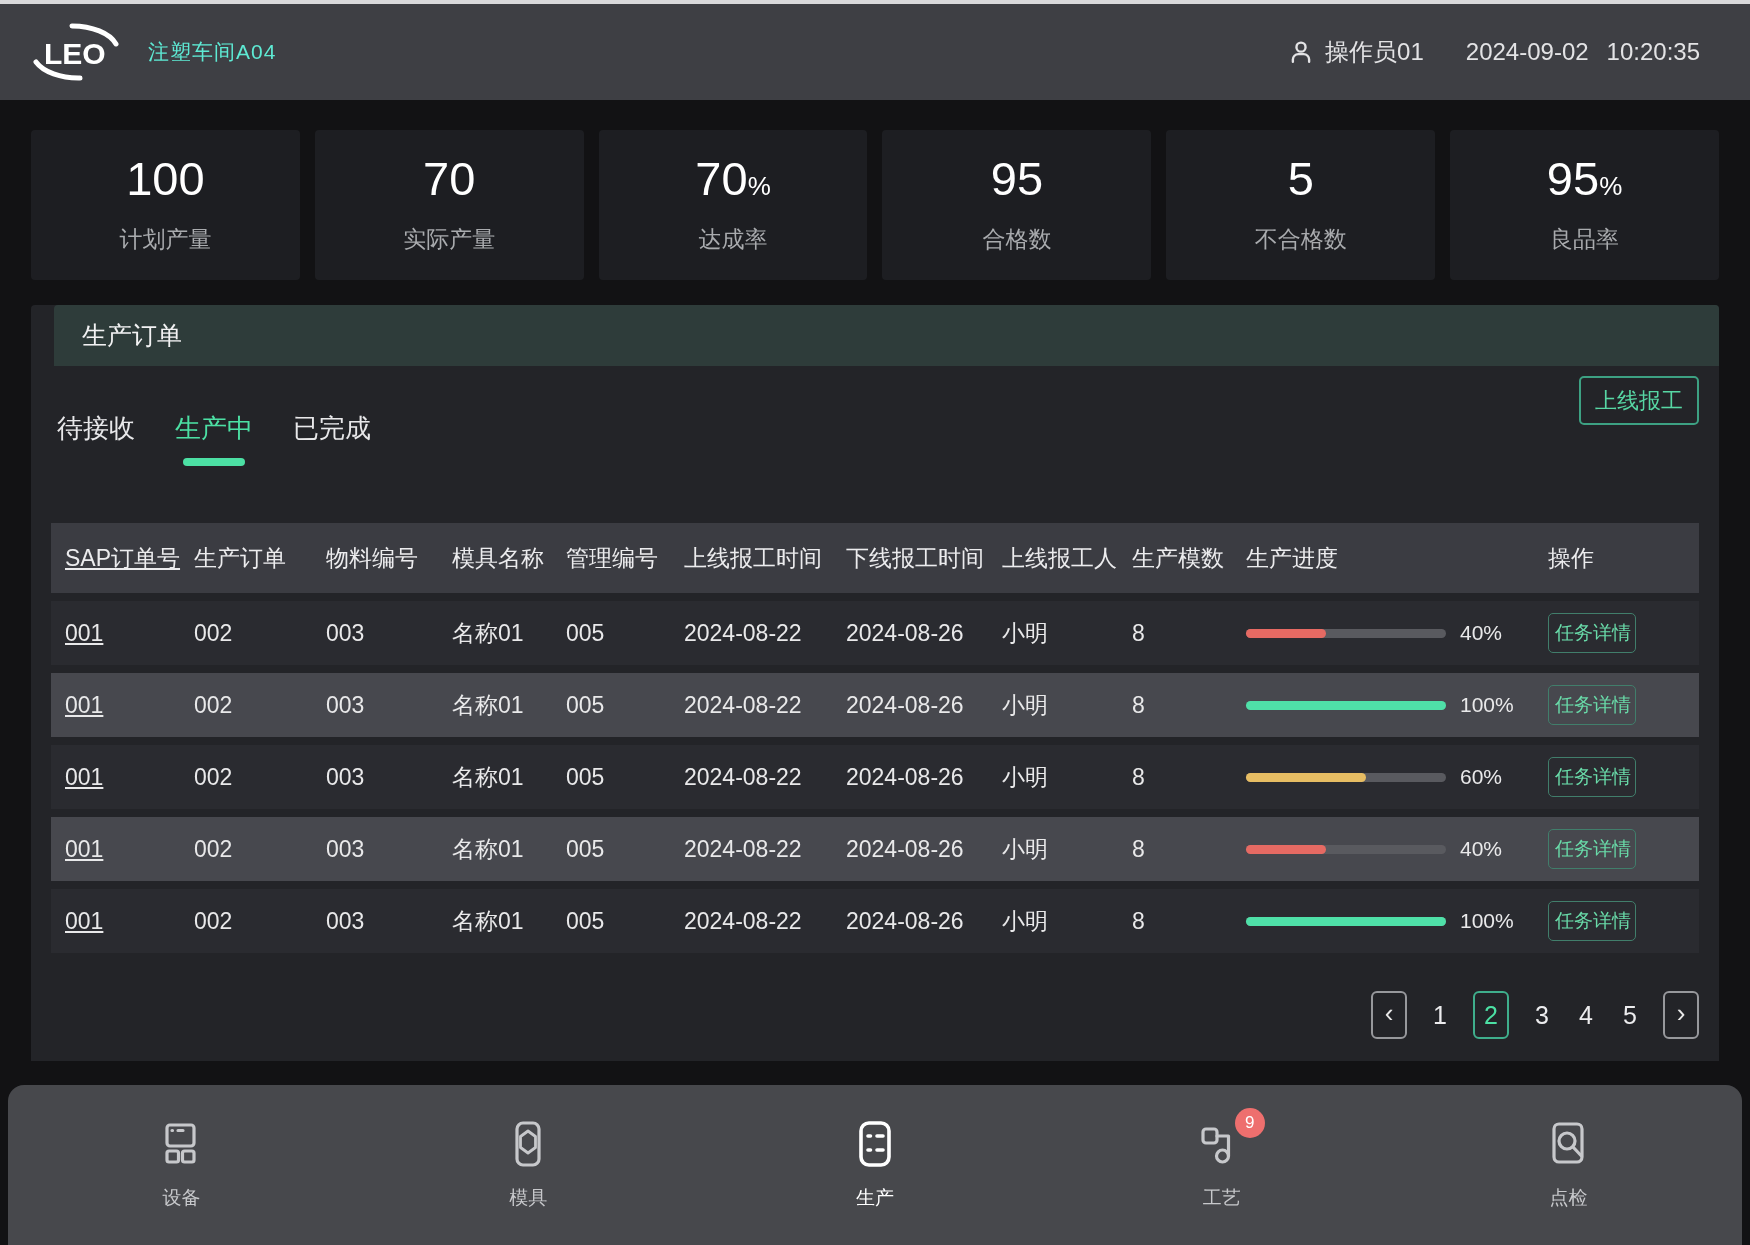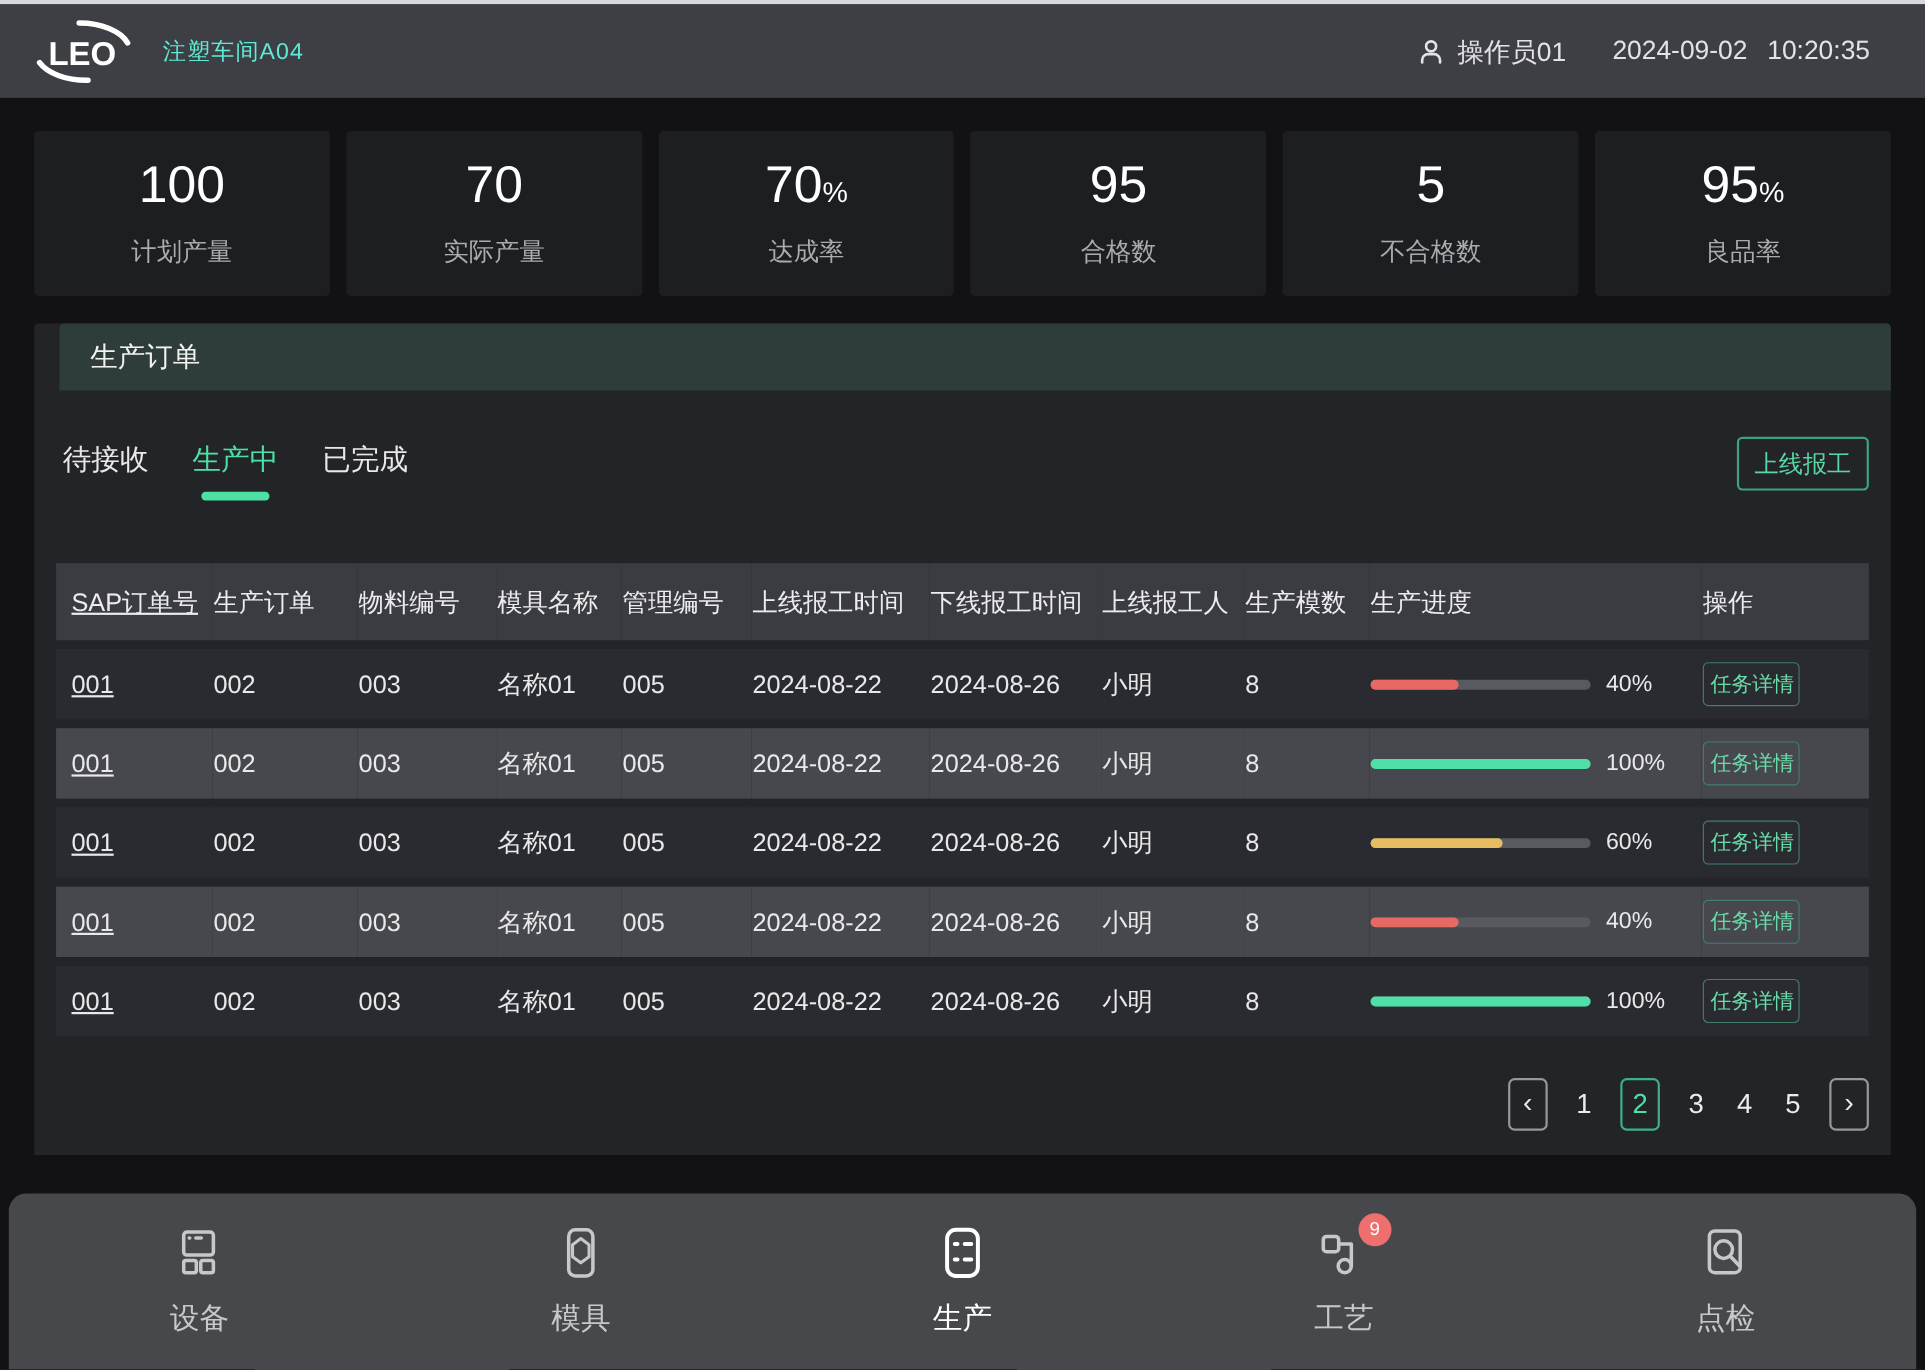--- a/index.html
+++ b/index.html
@@ -7,21 +7,21 @@
   body {
     width:1750px; height:1245px;
     background:#121214;
     font-family:"Liberation Sans","DejaVu Sans",sans-serif;
     position:relative; overflow:hidden;
     color:#e9e9ea;
   }
   
   .top-line { height:4px; background:#d9d9db; }
   .app-header {
-    height:85px; background:#3e3f44;
+    height:96px; background:#3e3f44;
     display:flex; align-items:center;
     padding:0 50px 0 30px; color:#ededee;
   }
   .logo { width:92px; height:62px; flex:0 0 auto; }
   .app-title { font-size:21px; margin-left:26px; letter-spacing:1px; color:#5eead4; }
   .hdr-spacer { flex:1; }
   .hdr-user { display:flex; align-items:center; gap:11px; font-size:24px; color:#e3e3e5; }
   .hdr-datetime { margin-left:42px; font-size:24px; color:#e3e3e5; display:flex; gap:18px; }
   
   .stats-row { display:flex; gap:15px; margin:30px 31px 16px; }
@@ -42,21 +42,21 @@
   .panel-body { padding:0 20px 22px; position:relative; }
   
   .tabs-row { display:flex; align-items:center; padding:30px 0 0 6px; height:95px; position:relative; }
   .tab { font-size:26px; color:#e8e8ea; margin-right:40px; position:relative; cursor:default; }
   .tab.active { color:#4ce0a4; }
   .tab.active::after {
     content:""; position:absolute; left:50%; transform:translateX(-50%);
     bottom:-20px; width:62px; height:8px; border-radius:5px; background:#4ce0a4;
   }
   .report-btn {
-    position:absolute; right:0; top:42px;
+    position:absolute; right:0; top:10px;
     width:120px; height:49px; background:transparent;
     border:2px solid #3da183; border-radius:5px;
     color:#57d7a4; font-size:22px; font-family:inherit;
   }
   
   table.orders { width:100%; border-collapse:separate; border-spacing:0 8px; margin-top:54px; table-layout:fixed; }
   .orders th {
     background:#3b3c42; height:70px; font-size:23px; font-weight:normal;
     color:#ececee; text-align:left; white-space:nowrap;
   }
@@ -95,21 +95,21 @@
     background:#47484c; border-radius:16px 16px 0 0;
     display:flex;
   }
   .nav-item {
     flex:1; display:flex; flex-direction:column; align-items:center; justify-content:center;
     gap:17px; color:#c7c8cb;
   }
   .nav-item.active { color:#ffffff; }
   .nav-icon { position:relative; width:48px; height:48px; }
   .nav-icon svg { display:block; }
-  .nav-label { font-size:27px; }
+  .nav-label { font-size:19px; }
   .nav-badge {
     position:absolute; top:-12px; right:-19px;
     min-width:30px; height:30px; border-radius:50%;
     background:#ee6f6e; color:#fff; font-size:17px;
     display:flex; align-items:center; justify-content:center;
   }
   .icon-stroke { fill:none; stroke:currentColor; stroke-width:3.2; stroke-linecap:round; stroke-linejoin:round; }
 </style>
 </head>
 <body>

